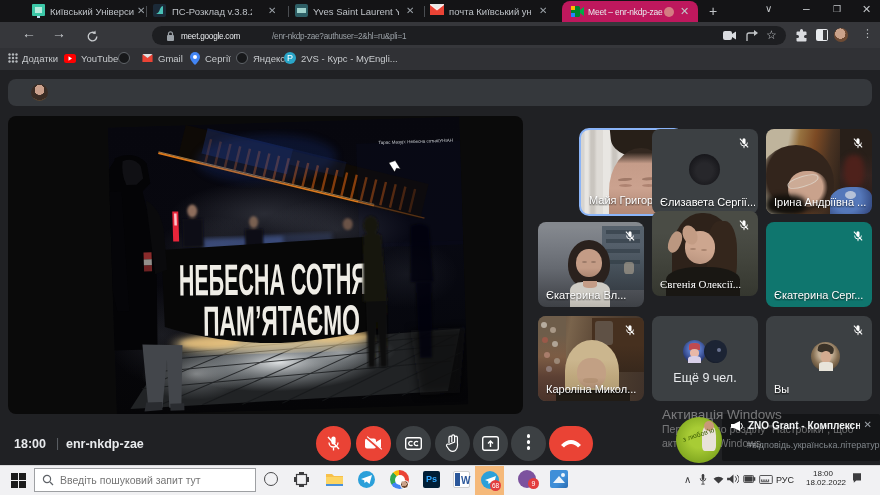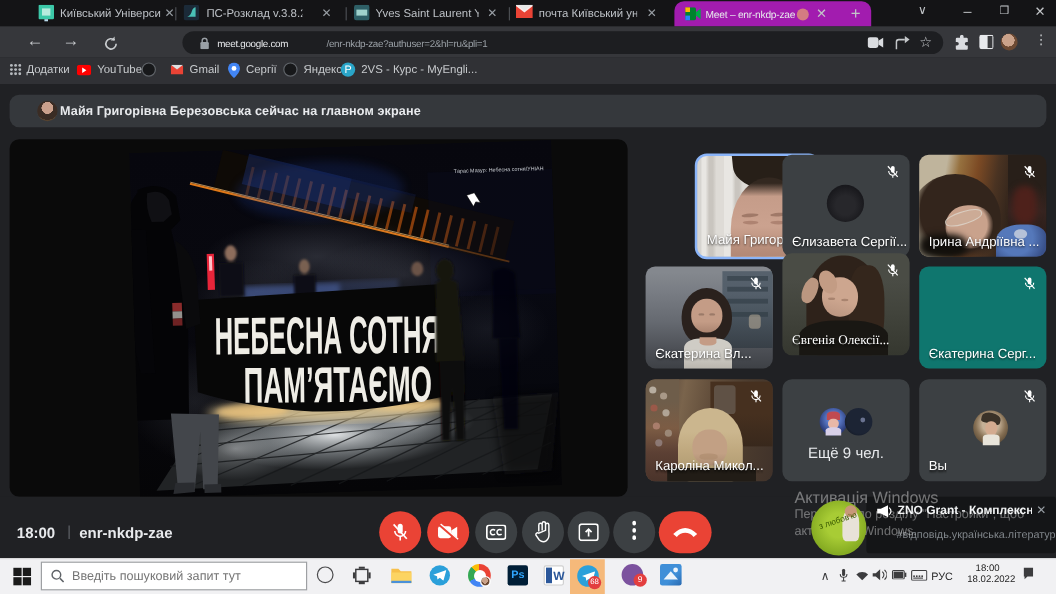--- a/index.html
+++ b/index.html
@@ -5,22 +5,22 @@
   * { margin:0; padding:0; box-sizing:border-box; }
   html,body { width:880px; height:495px; overflow:hidden; background:#202124;
     font-family:"Liberation Sans", sans-serif; }
   .abs { position:absolute; }
   
   #tabstrip { position:absolute; left:0; top:0; width:880px; height:22px; background:#141416; }
   .tab { position:absolute; top:0; height:22px; color:#bdc1c6; font-size:9.5px; }
   .tab .ttl { position:absolute; top:6px; white-space:nowrap; overflow:hidden; }
   .tab .tx { position:absolute; top:5px; font-size:10px; color:#9aa0a6; }
   .tsep { position:absolute; top:6px; width:1px; height:11px; background:#4a4d51; }
-  #activetab { position:absolute; left:562px; top:1px; width:164px; height:21px;
-    background:#a21caf; border-radius:8px 8px 0 0; color:#e8eaed; }
+  #activetab { position:absolute; left:562px; top:1px; width:136px; height:21px;
+    background:#be185d; border-radius:8px 8px 0 0; color:#e8eaed; }
   #toolbar { position:absolute; left:0; top:22px; width:880px; height:26px; background:#36373b; }
   #omnibox { position:absolute; left:152px; top:26px; width:634px; height:19px;
     background:#1d1e21; border-radius:10px; }
   #bookmarks { position:absolute; left:0; top:48px; width:880px; height:22px; background:#303135; }
   .bk { position:absolute; top:53px; color:#c7cacd; font-size:9.5px; white-space:nowrap; }
   .navic { position:absolute; top:25px; color:#c7cacd; font-size:14px; }
   
   #banner { position:absolute; left:8px; top:79px; width:864px; height:27px;
     background:#35383c; border-radius:8px; }
   #banner .av { position:absolute; left:23px; top:5px; width:17px; height:17px; border-radius:50%;
@@ -178,21 +178,20 @@
     <circle cx="5" cy="5" r="2" fill="#fff"></circle>
   </svg>
 <span class="bk" style="left:205px;">Сергії</span>
 <div class="abs" style="left:236px;top:52px;width:12px;height:12px;border-radius:50%;background:#17181a;border:1px solid #5f6368;"></div>
 <span class="bk" style="left:253px;">Яндекс</span>
 <div class="abs" style="left:284px;top:52px;width:12px;height:12px;border-radius:50%;background:#2aa5c8;color:#fff;font-size:9px;text-align:center;line-height:12px;">P</div>
 <span class="bk" style="left:301px;">2VS - Курс - MyEngli...</span>
 
 <div id="banner">
   <div class="av"></div>
-  <div class="tt">Майя Григорівна Березовська сейчас на главном экране</div>
 </div>
 
 <div id="main">
   <svg width="515" height="298" viewBox="0 0 515 298" style="position:absolute;left:0;top:0;">
     <defs>
       <linearGradient id="photobg" x1="0" y1="0" x2="0" y2="1">
         <stop offset="0" stop-color="#07070e"></stop>
         <stop offset="0.4" stop-color="#08080f"></stop>
         <stop offset="1" stop-color="#050507"></stop>
       </linearGradient>

